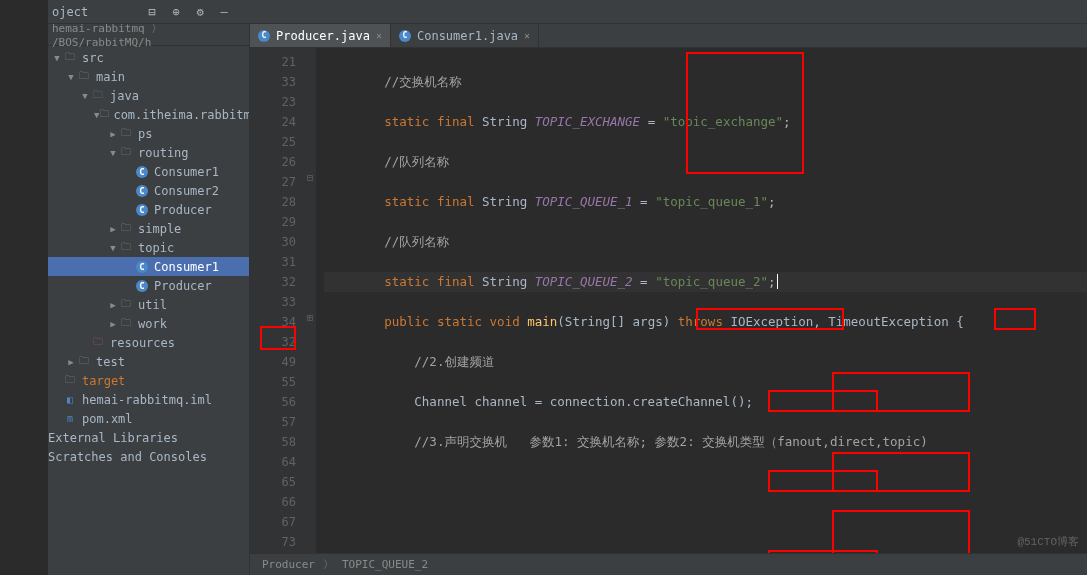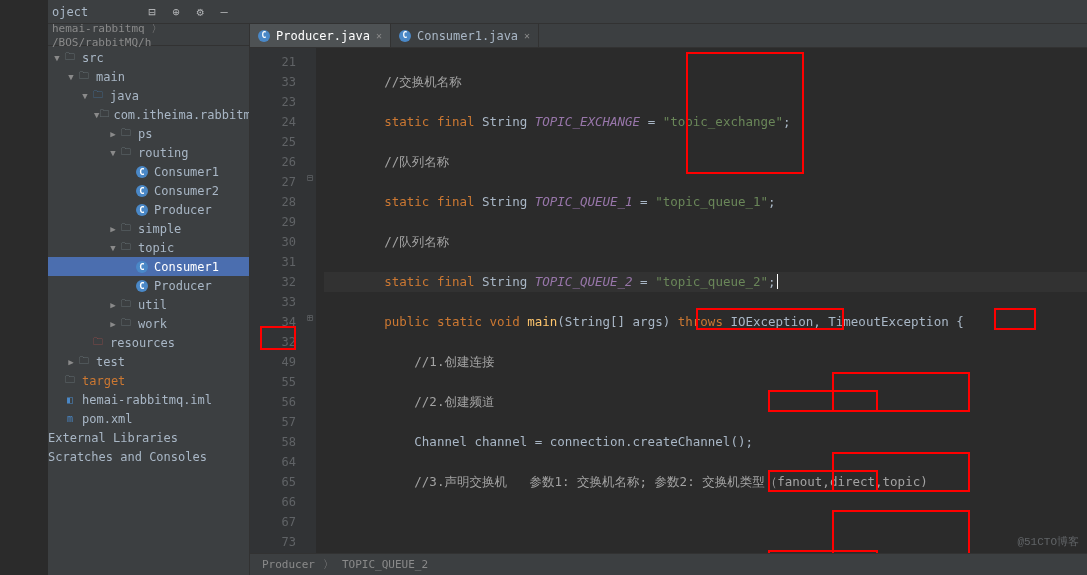--- a/index.html
+++ b/index.html
@@ -221,21 +221,20 @@
           <div class="fold-mark">⊞</div>
         </div>
         <div class="code">
 <div class="code-line">        <span class="com">//交换机名称</span></div>
 <div class="code-line">        <span class="kw">static final </span><span>String </span><span class="fld">TOPIC_EXCHANGE</span><span> = </span><span class="str">"topic_exchange"</span><span>;</span></div>
 <div class="code-line">        <span class="com">//队列名称</span></div>
 <div class="code-line">        <span class="kw">static final </span><span>String </span><span class="fld">TOPIC_QUEUE_1</span><span> = </span><span class="str">"topic_queue_1"</span><span>;</span></div>
 <div class="code-line">        <span class="com">//队列名称</span></div>
 <div class="code-line cur-line">        <span class="kw">static final </span><span>String </span><span class="fld">TOPIC_QUEUE_2</span><span> = </span><span class="str">"topic_queue_2"</span><span>;</span><span style="border-left:1px solid #fff;margin-left:1px"></span></div>
 <div class="code-line">        <span class="kw">public static void </span><span class="mth">main</span><span>(String[] args) </span><span class="kw">throws </span><span>IOException, TimeoutException {</span></div>
-<div class="code-line">            <span class="com">//1.创建连接</span></div>
 <div class="code-line">            <span class="com">//2.创建频道</span></div>
 <div class="code-line">            <span>Channel channel = connection.createChannel();</span></div>
 <div class="code-line">            <span class="com">//3.声明交换机   参数1: 交换机名称; 参数2: 交换机类型（fanout,direct,topic)</span></div>
 <div class="code-line">            </div>
 
 
 
 
 
 

